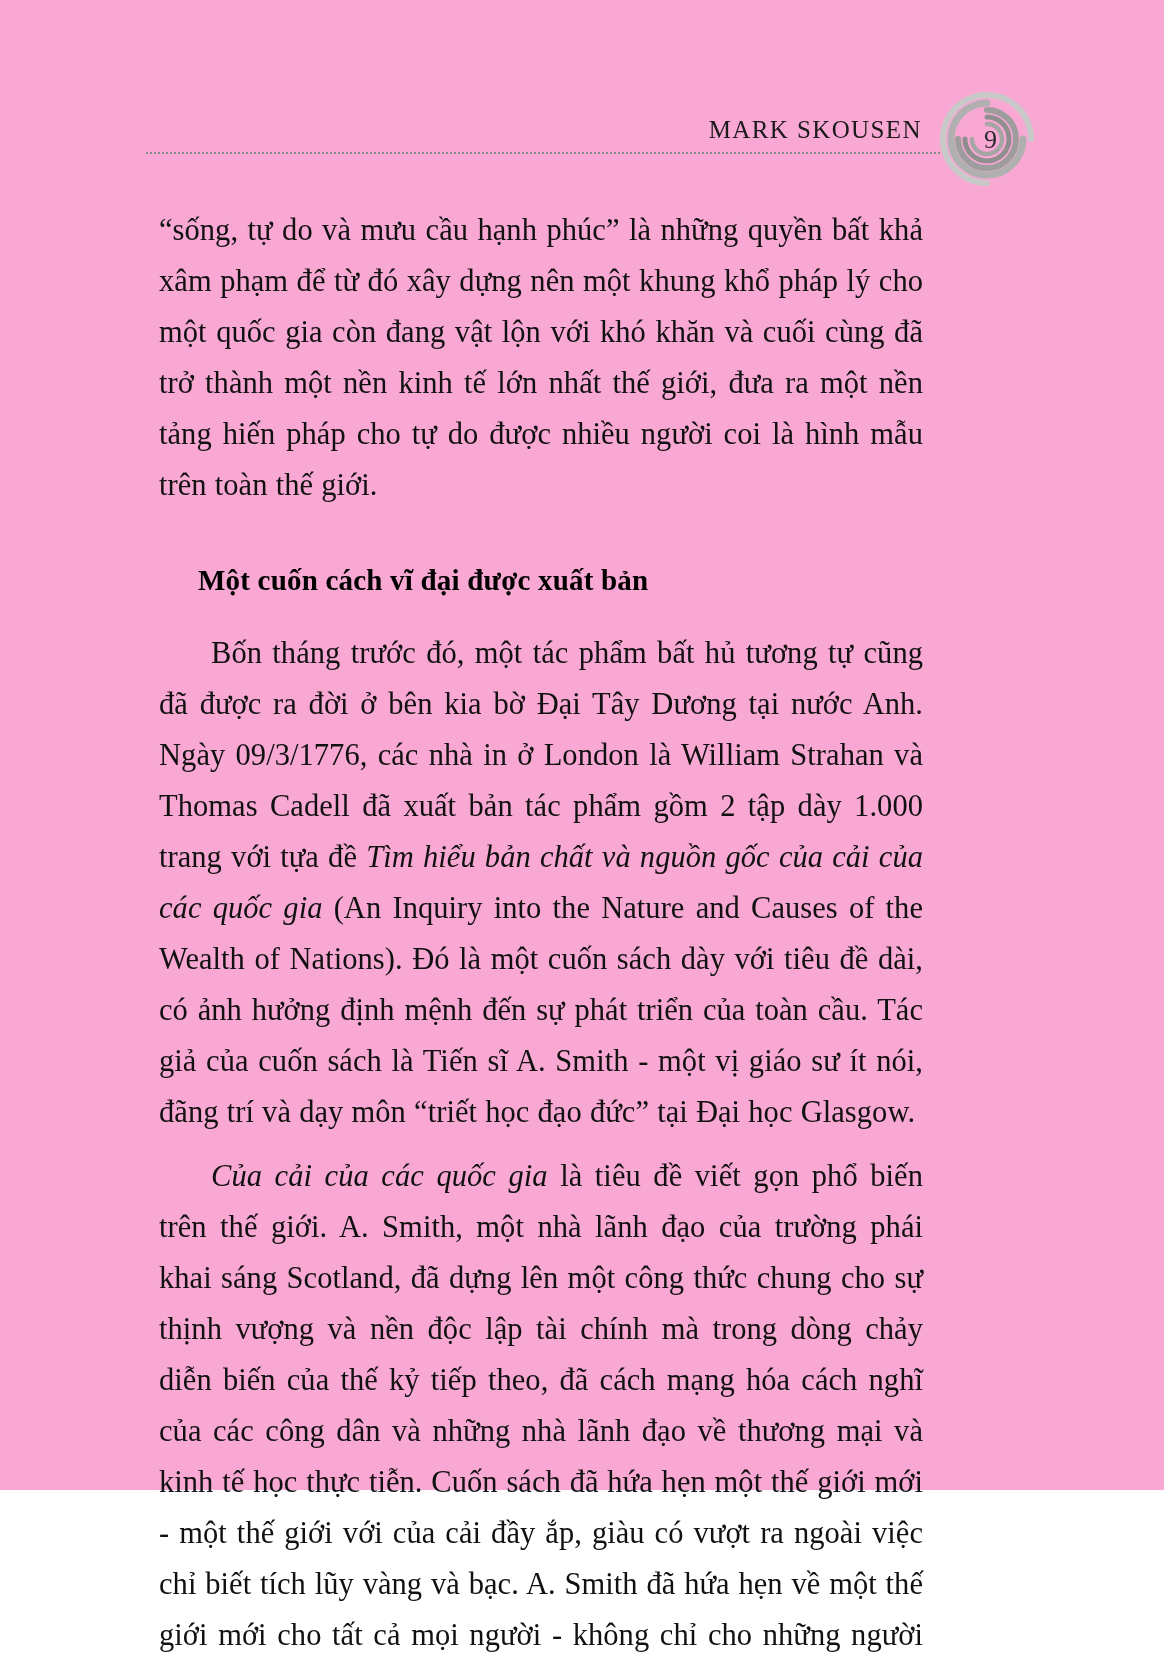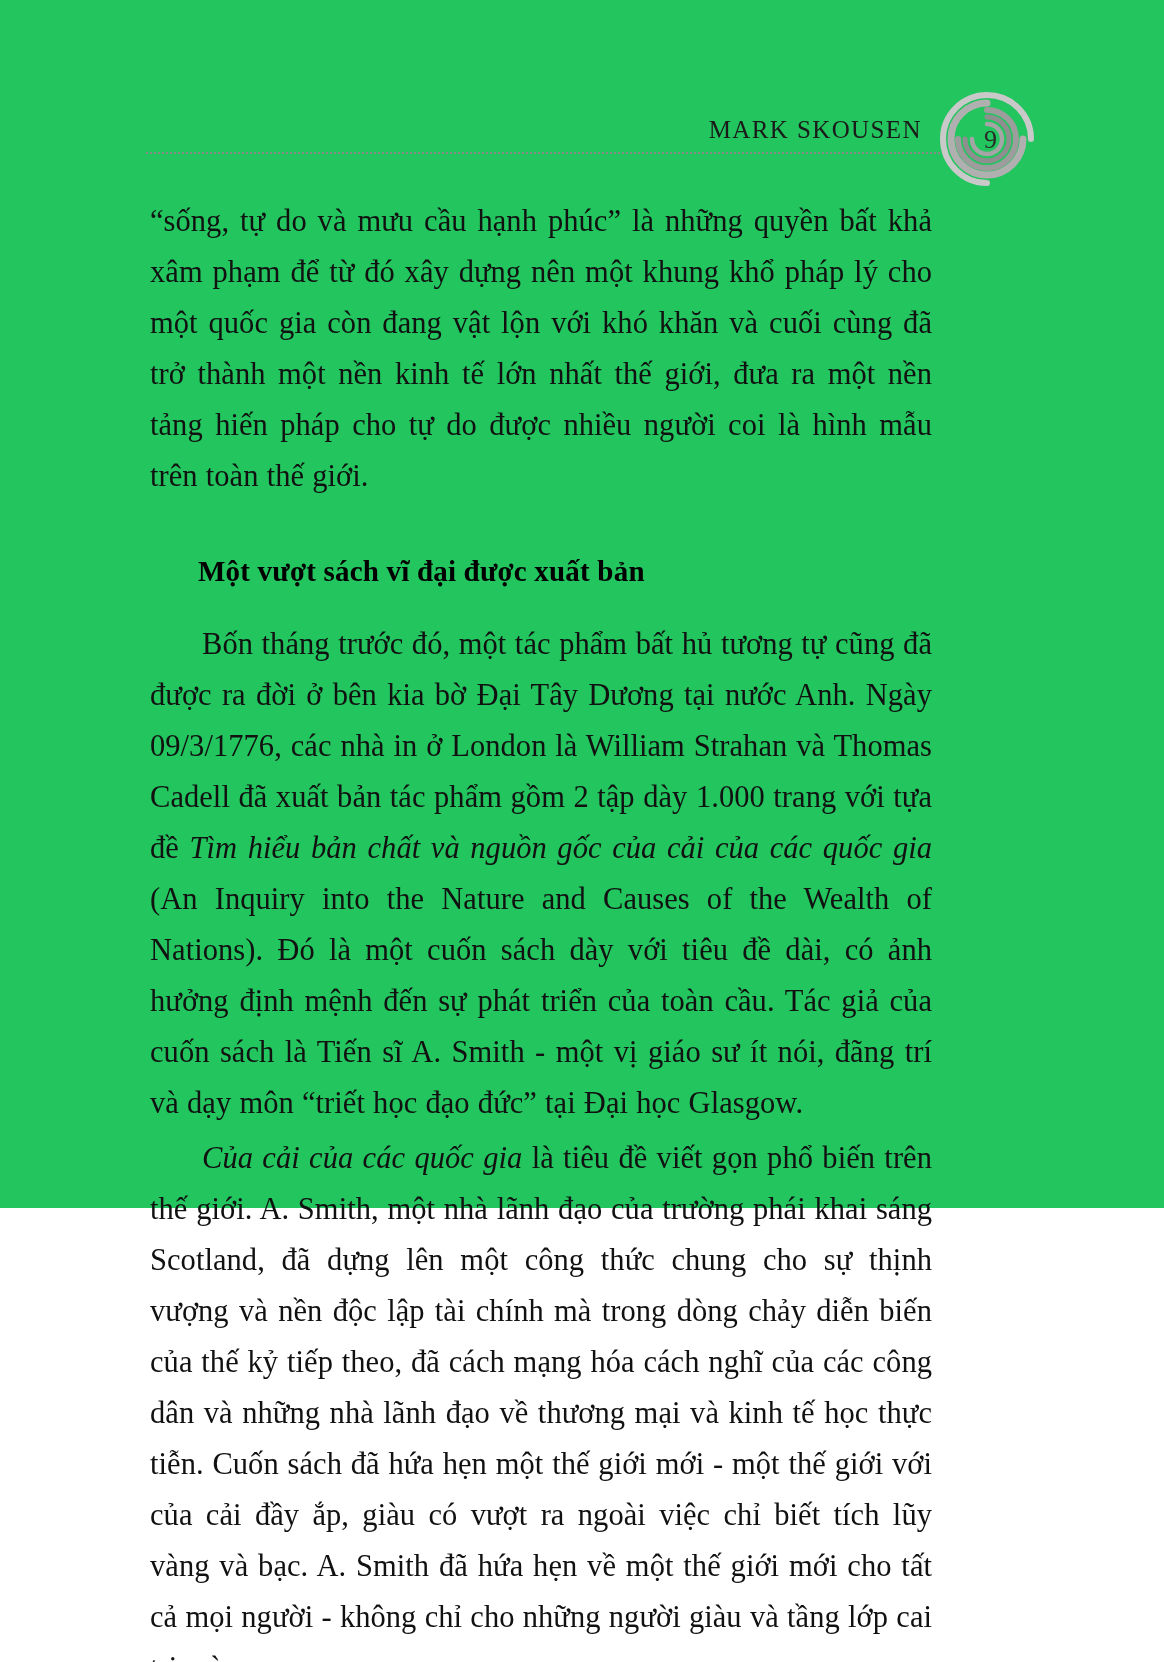--- a/index.html
+++ b/index.html
@@ -13,22 +13,22 @@
     font-family: "Liberation Serif", "DejaVu Serif", serif;
     color: #000000;
     overflow: hidden;
     position: relative;
   }
 
   .page {
     position: absolute;
     left: 0; top: 0;
     width: 1164px;
-    height: 1208px;
-    background: #22c55e;
+    height: 1490px;
+    background: #f9a8d4;
   }
 
   
   .running-header {
     position: absolute;
     left: 146px;
     top: 100px;
     width: 872px;
     height: 62px;
   }
@@ -85,21 +85,21 @@
 
   
   .textblock {
     position: absolute;
     left: 146px;
     top: 192px;
     width: 790px;
   }
 
   p.para {
-    margin: 4px;
+    margin: 13px;
     font-size: 30.5px;
     line-height: 51px;
     text-align: justify;
     text-justify: inter-word;
     letter-spacing: 0.05px;
     word-spacing: 0.5px;
     color: #111111;
   }
 
   p.para.indent {
@@ -148,21 +148,21 @@
       </svg>
       <div class="page-number">9</div>
     </div>
   </div>
 
   <div class="textblock">
 
     <p class="para">“sống, tự do và mưu cầu hạnh phúc” là những quyền bất khả xâm phạm để từ đó xây dựng nên một khung khổ pháp lý cho một quốc gia còn đang vật lộn với khó khăn và cuối cùng đã trở thành một nền kinh tế lớn nhất thế giới, đưa ra một nền tảng hiến pháp cho tự do được nhiều người coi là hình mẫu trên toàn thế giới.</p>
 
     <div class="heading-wrap">
-      <h2 class="section-heading">Một vượt sách vĩ đại được xuất bản</h2>
+      <h2 class="section-heading">Một cuốn cách vĩ đại được xuất bản</h2>
     </div>
 
     <p class="para indent"><span>Bốn tháng trước đó, một tác phẩm bất hủ tương tự cũng đã được ra đời ở bên kia bờ Đại Tây Dương tại nước Anh. Ngày 09/3/1776, các nhà in ở London là William Strahan và Thomas Cadell đã xuất bản tác phẩm gồm 2 tập dày 1.000 trang với tựa đề </span><i class="title-italic">Tìm hiểu bản chất và nguồn gốc của cải của các quốc gia</i><span> (An Inquiry into the Nature and Causes of the Wealth of Nations). Đó là một cuốn sách dày với tiêu đề dài, có ảnh hưởng định mệnh đến sự phát triển của toàn cầu. Tác giả của cuốn sách là Tiến sĩ A. Smith - một vị giáo sư ít nói, đãng trí và dạy môn “triết học đạo đức” tại Đại học Glasgow.</span></p>
 
     <p class="para indent"><i class="title-italic">Của cải của các quốc gia</i><span> là tiêu đề viết gọn phổ biến trên thế giới. A. Smith, một nhà lãnh đạo của trường phái khai sáng Scotland, đã dựng lên một công thức chung cho sự thịnh vượng và nền độc lập tài chính mà trong dòng chảy diễn biến của thế kỷ tiếp theo, đã cách mạng hóa cách nghĩ của các công dân và những nhà lãnh đạo về thương mại và kinh tế học thực tiễn. Cuốn sách đã hứa hẹn một thế giới mới - một thế giới với của cải đầy ắp, giàu có vượt ra ngoài việc chỉ biết tích lũy vàng và bạc. A. Smith đã hứa hẹn về một thế giới mới cho tất cả mọi người - không chỉ cho những người giàu và tầng lớp cai trị mà</span></p>
 
   </div>
 
 </div>
 

